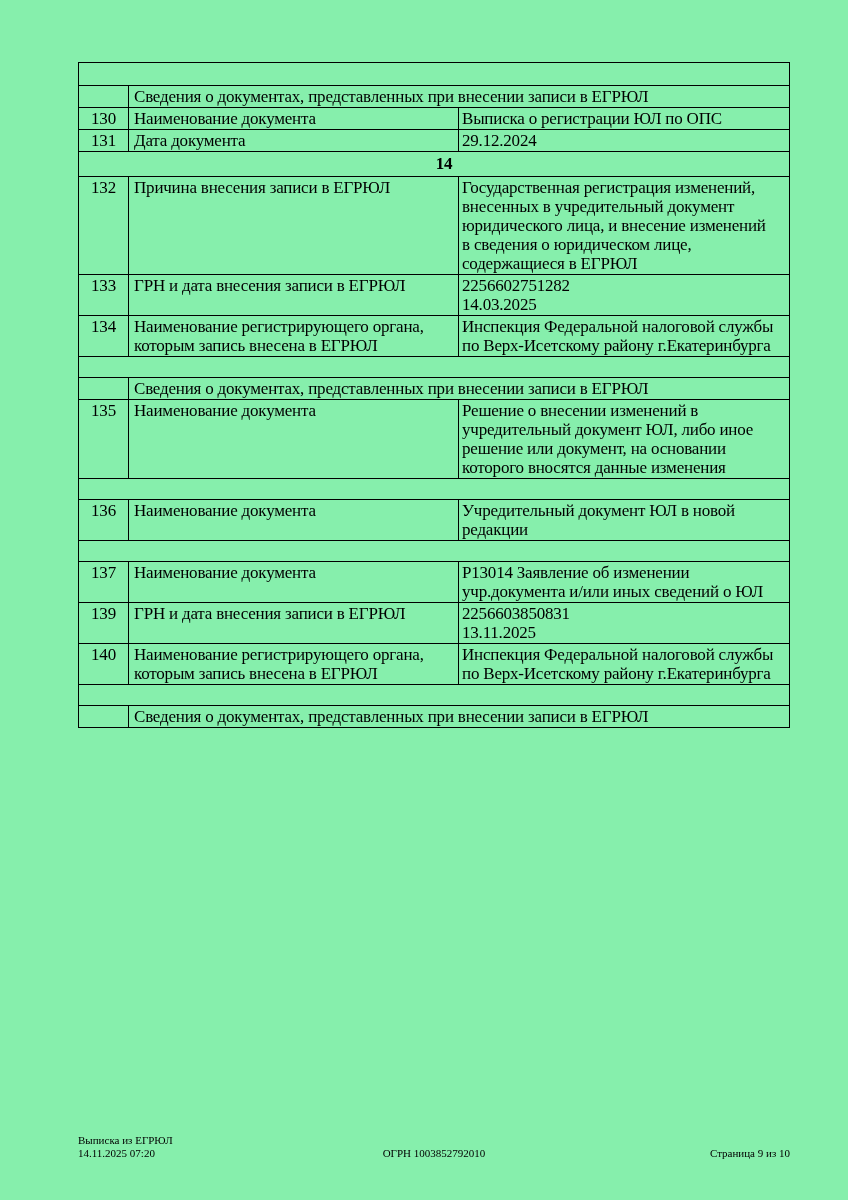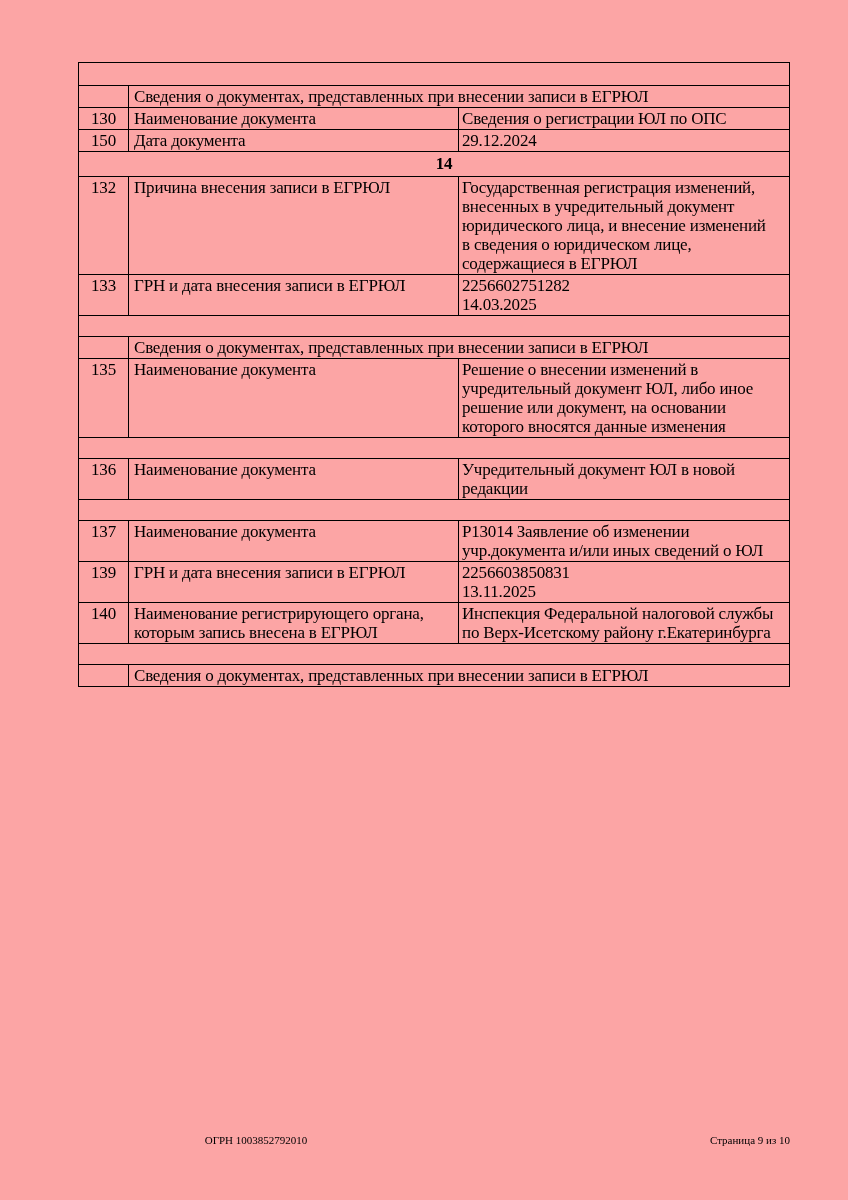--- a/index.html
+++ b/index.html
@@ -6,21 +6,21 @@
     margin: 0;
     padding: 0;
     background: #ffffff;
     color: #000000;
     font-family: "Liberation Serif", "DejaVu Serif", serif;
   }
   .page {
     position: relative;
     width: 848px;
     height: 1200px;
-    background: #fca5a5;
+    background: #86efac;
     overflow: hidden;
   }
   .egrul-table {
     position: absolute;
     left: 78px;
     top: 62px;
     width: 712px;
     border-collapse: collapse;
     table-layout: fixed;
     font-size: 17px;
@@ -93,24 +93,24 @@
         <tr data-name="table-row-spacer">
           <td data-name="spacer-cell" colspan="3"></td>
         </tr>
         <tr data-name="table-row-section_header">
           <td data-name="row-number-cell"></td>
           <td data-name="section-header-cell" colspan="2">Сведения о документах, представленных при внесении записи в ЕГРЮЛ</td>
         </tr>
         <tr data-name="table-row-data">
           <td data-name="row-number-cell">130</td>
           <td data-name="field-label-cell">Наименование документа</td>
-          <td data-name="field-value-cell">Сведения о регистрации ЮЛ по ОПС</td>
-        </tr>
-        <tr data-name="table-row-data">
-          <td data-name="row-number-cell">150</td>
+          <td data-name="field-value-cell">Выписка о регистрации ЮЛ по ОПС</td>
+        </tr>
+        <tr data-name="table-row-data">
+          <td data-name="row-number-cell">131</td>
           <td data-name="field-label-cell">Дата документа</td>
           <td data-name="field-value-cell">29.12.2024</td>
         </tr>
         <tr data-name="table-row-group">
           <td data-name="group-number-cell" colspan="3">14</td>
         </tr>
         <tr data-name="table-row-data">
           <td data-name="row-number-cell">132</td>
           <td data-name="field-label-cell">Причина внесения записи в ЕГРЮЛ</td>
           <td data-name="field-value-cell">Государственная регистрация изменений,
@@ -118,20 +118,27 @@
 юридического лица, и внесение изменений
 в сведения о юридическом лице,
 содержащиеся в ЕГРЮЛ</td>
         </tr>
         <tr data-name="table-row-data">
           <td data-name="row-number-cell">133</td>
           <td data-name="field-label-cell">ГРН и дата внесения записи в ЕГРЮЛ</td>
           <td data-name="field-value-cell">2256602751282
 14.03.2025</td>
         </tr>
+        <tr data-name="table-row-data">
+          <td data-name="row-number-cell">134</td>
+          <td data-name="field-label-cell">Наименование регистрирующего органа,
+которым запись внесена в ЕГРЮЛ</td>
+          <td data-name="field-value-cell">Инспекция Федеральной налоговой службы
+по Верх-Исетскому району г.Екатеринбурга</td>
+        </tr>
         <tr data-name="table-row-spacer">
           <td data-name="spacer-cell" colspan="3"></td>
         </tr>
         <tr data-name="table-row-section_header">
           <td data-name="row-number-cell"></td>
           <td data-name="section-header-cell" colspan="2">Сведения о документах, представленных при внесении записи в ЕГРЮЛ</td>
         </tr>
         <tr data-name="table-row-data">
           <td data-name="row-number-cell">135</td>
           <td data-name="field-label-cell">Наименование документа</td>
@@ -175,17 +182,21 @@
           <td data-name="spacer-cell" colspan="3"></td>
         </tr>
         <tr data-name="table-row-section_header">
           <td data-name="row-number-cell"></td>
           <td data-name="section-header-cell" colspan="2">Сведения о документах, представленных при внесении записи в ЕГРЮЛ</td>
         </tr>
       </tbody>
   </table>
 
   <div class="footer" data-name="page-footer">
+    <div class="footer-left" data-name="footer-left-block">
+      <div data-name="footer-doc-title">Выписка из ЕГРЮЛ</div>
+      <div data-name="footer-datetime">14.11.2025 07:20</div>
+    </div>
     <div class="footer-center" data-name="footer-ogrn">ОГРН 1003852792010</div>
     <div class="footer-right" data-name="footer-page-number">Страница 9 из 10</div>
   </div>
 
 </div>
 
 </body></html>

